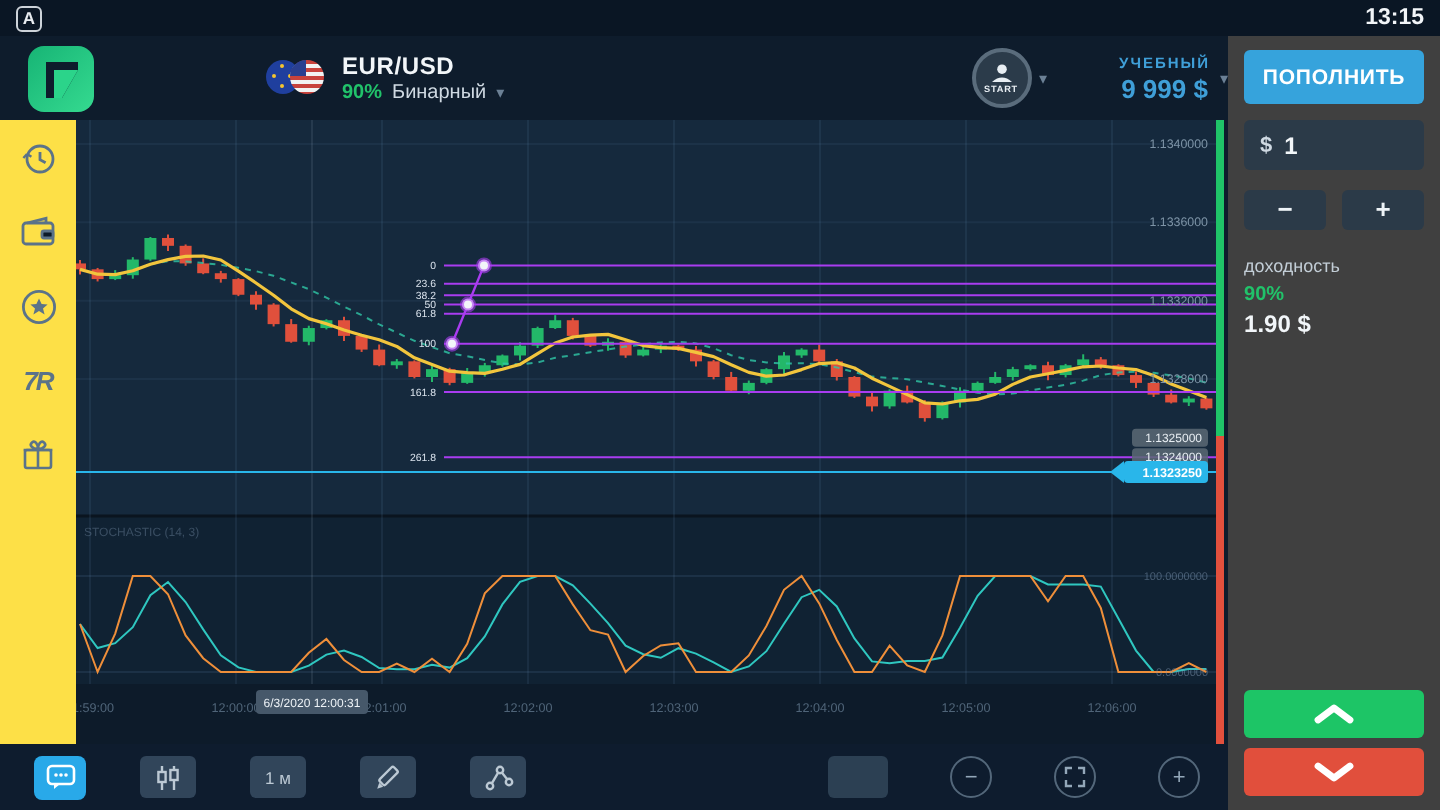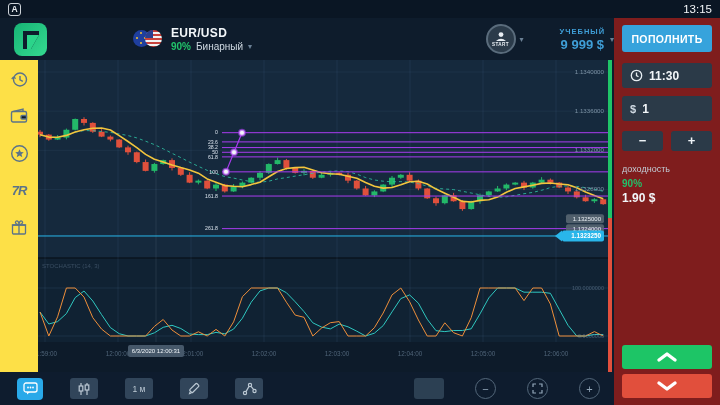--- a/index.html
+++ b/index.html
@@ -1,21 +1,21 @@
 <!DOCTYPE html>
 <html><head>
 <meta charset="utf-8">
 <style>
   html,body{margin:0;padding:0;background:#000;}
   *{box-sizing:border-box;font-family:"Liberation Sans",sans-serif;}
   #screen{position:relative;width:720px;height:405px;background:#0e1c2c;overflow:hidden;color:#fff;}
   
   .statusbar{height:18px;background:#0a1624;display:flex;align-items:center;justify-content:space-between;padding:0 8px;}
   .a-badge{width:13px;height:13px;border:1.5px solid #cdd3d9;border-radius:3px;color:#e8ecf0;font-size:8.5px;font-weight:bold;display:flex;align-items:center;justify-content:center;}
-  .sys-clock{font-size:11.5px;font-weight:normal;color:#f2f5f8;}
+  .sys-clock{font-size:11.5px;font-weight:bold;color:#f2f5f8;}
   
   .app{display:flex;height:387px;}
   .main-col{width:628px;display:flex;flex-direction:column;}
   
   .header{height:42px;background:#0e1c2c;display:flex;align-items:center;padding:0 0 0 14px;}
   .logo{width:33px;height:33px;border-radius:8px;background:linear-gradient(135deg,#17b475,#35da90);position:relative;flex:0 0 auto;}
   .logo svg{position:absolute;inset:0;}
   .pair-block{display:flex;align-items:center;margin-left:86px;cursor:pointer;}
   .flags{position:relative;width:30px;height:18px;margin-right:8px;}
   .flag{position:absolute;width:17px;height:17px;border-radius:50%;top:0;}
@@ -42,21 +42,21 @@
   .side-ic{width:22px;height:22px;display:flex;align-items:center;justify-content:center;color:#5b7389;cursor:pointer;}
   .seven-r{font-size:13px;color:#5b7389;font-weight:bold;letter-spacing:-1px;font-style:italic;}
   
   .toolbar{height:33px;background:#0e1c2e;display:flex;align-items:center;padding:0 14px 0 17px;gap:27px;}
   .tb-btn{width:28px;height:21px;border-radius:3px;background:#31455a;display:flex;align-items:center;justify-content:center;color:#bcc9d4;font-size:8.5px;cursor:pointer;}
   .tb-btn.chat{width:26px;height:22px;background:#29a9e9;border-radius:4px;color:#fff;}
   .tb-spacer{flex:1;}
   .tb-blank{width:30px;height:21px;border-radius:3px;background:#2c4053;cursor:pointer;}
   .tb-circle{width:21px;height:21px;border-radius:50%;border:1.5px solid #53677a;display:flex;align-items:center;justify-content:center;color:#93a7b9;font-size:11px;cursor:pointer;background:transparent;margin-left:4px;}
   
-  .trade-panel{width:108px;background:#7f1d1d;display:flex;flex-direction:column;padding:7px 8px 7px 8px;justify-content:flex-end;}
+  .trade-panel{width:108px;background:#404040;display:flex;flex-direction:column;padding:7px 8px 7px 8px;justify-content:flex-end;}
   .deposit-btn{height:27px;background:#36a3dc;border-radius:3px;color:#fff;font-weight:bold;font-size:10.5px;display:flex;align-items:center;justify-content:center;letter-spacing:.4px;cursor:pointer;}
   .field{height:25px;background:#2b3a48;border-radius:3px;display:flex;align-items:center;padding:0 8px;gap:6px;cursor:pointer;}
   .field .fval{font-size:12px;font-weight:bold;color:#f2f6f9;}
   .field .fcur{font-size:11px;color:#cfd9e2;font-weight:bold;}
   .step-row{display:flex;gap:8px;margin-top:10px;}
   .step-btn{flex:1;height:20px;background:#2b3a48;border-radius:3px;color:#eef3f7;font-size:13px;font-weight:bold;display:flex;align-items:center;justify-content:center;cursor:pointer;line-height:0;}
   .profit-label{font-size:9px;color:#c2cdd6;margin-top:13px;}
   .profit-pct{font-size:10px;font-weight:bold;color:#21c26a;margin-top:4px;}
   .profit-val{font-size:12px;font-weight:bold;color:#f2f6f9;margin-top:2px;}
   .tp-spacer{flex:1;}
@@ -419,27 +419,20 @@
           </svg>
         </div>
         <div class="tb-circle">
           <span>+</span>
         </div>
       </div>
     </div>
 
     <div class="trade-panel">
       <div class="deposit-btn">ПОПОЛНИТЬ</div>
-      <div class="field mt11">
-        <svg width="13" height="13" viewBox="0 0 13 13" fill="none" stroke="#e6edf2" stroke-width="1.3">
-          <circle cx="6.5" cy="6.5" r="5.2"></circle>
-            <path d="M6.5 3.6 v3 l2 1.2"></path>
-        </svg>
-        <span class="fval">11:30</span>
-      </div>
       <div class="field mt8">
         <span class="fcur">$</span>
         <span class="fval">1</span>
       </div>
       <div class="step-row">
         <div class="step-btn">−</div>
         <div class="step-btn">+</div>
       </div>
       <div class="profit-label">доходность</div>
       <div class="profit-pct">90%</div>

